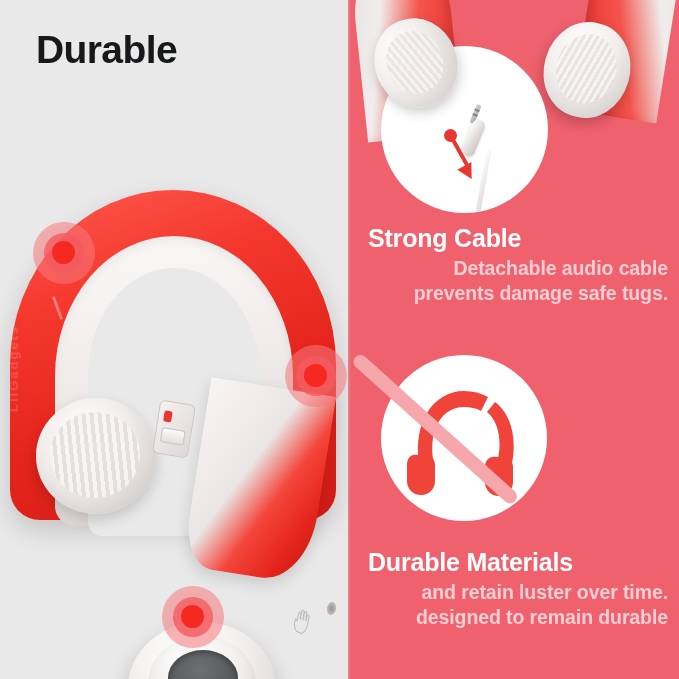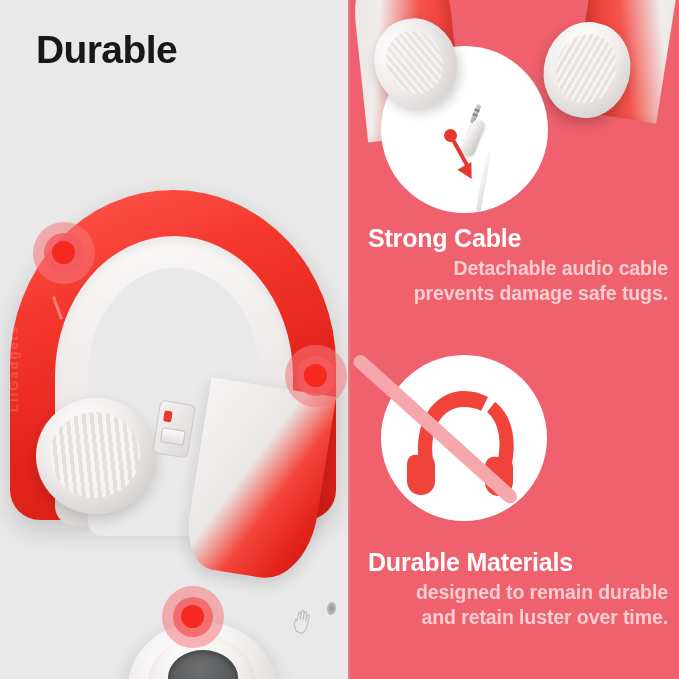--- a/index.html
+++ b/index.html
@@ -486,18 +486,18 @@
       <path d="M114 47 C130 59 136 83 131 108 L117 104 C121 84 117 66 106 57 Z" fill="#f0433a"></path>
       <path d="M36 100 C30 99 26 103 26 110 L26 126 C26 134 32 140 40 140 C48 140 54 134 54 126 L54 110 C54 103 48 98 41 100 Z" fill="#f0433a"></path>
       <path d="M115 102 C109 101 104 105 104 112 L104 127 C104 135 110 141 118 141 C126 141 132 135 132 127 L132 112 C132 105 126 100 120 102 Z" fill="#f0433a"></path>
     </svg>
   </div>
   <div class="no-slash"></div>
 
   <div class="feature feature-2">
     <div class="feature-title">Durable Materials</div>
     <div class="feature-body">
+      <span>and retain luster over time.</span>
       <span>designed to remain durable</span>
-      <span>and retain luster over time.</span>
     </div>
   </div>
 
 </div>
 
 </body></html>

